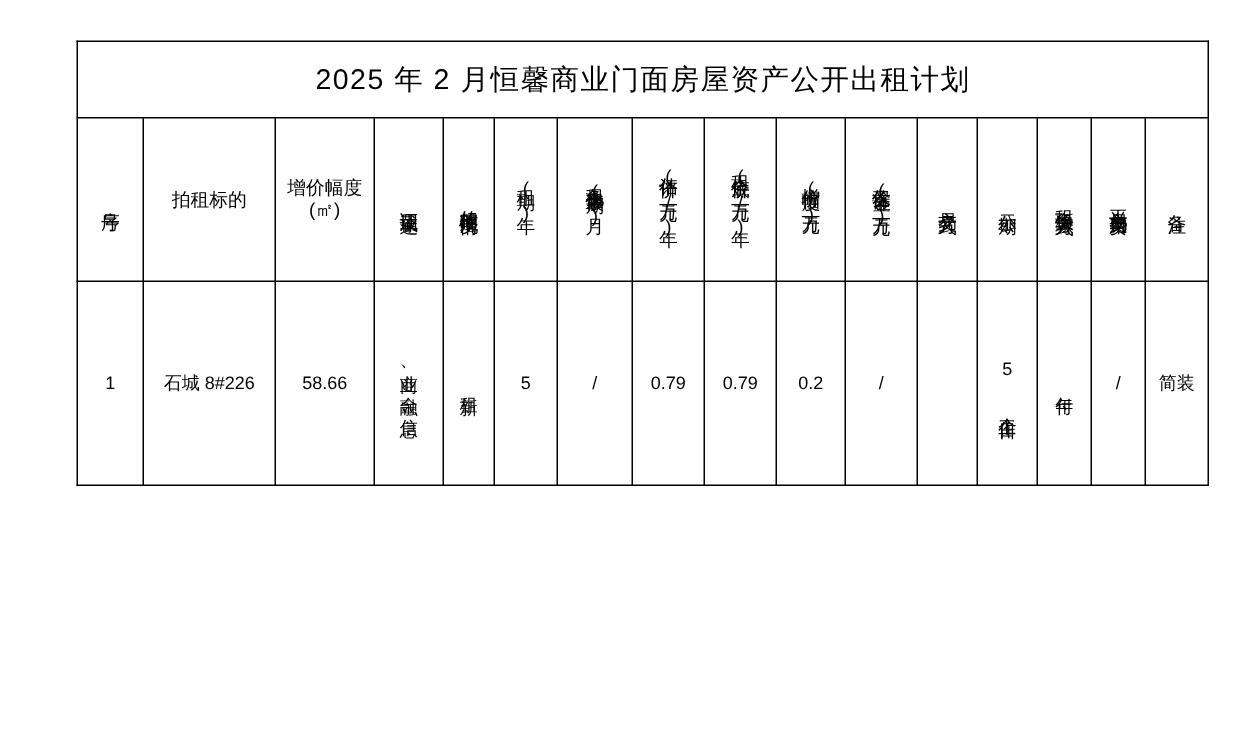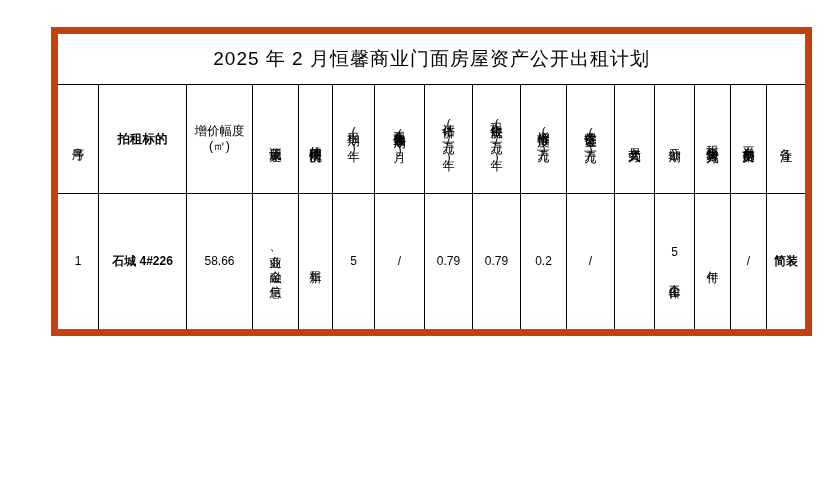--- a/index.html
+++ b/index.html
@@ -18,21 +18,21 @@
     position: absolute;
     left: 51px;
     top: 27px;
     width: 736px;
     height: 295px;
   }
   table.plan {
     border-collapse: collapse;
     table-layout: fixed;
     width: 736px;
-    border: 7px solid #c2410c;
+    border: 1px solid #c2410c;
   }
   table.plan td, table.plan th {
     border: 1px solid #000000;
     text-align: center;
     vertical-align: middle;
     font-weight: normal;
     padding: 0;
   }
   tr.title-row td {
     height: 50px;
@@ -76,21 +76,20 @@
     max-height: 100px;
     margin: 0 auto;
   }
   .horiz {
     white-space: normal;
     word-break: break-all;
     padding: 0 2px;
   }
   .nowrap {
     white-space: nowrap;
-    font-weight: bold;
   }
 </style>
 </head>
 <body>
 
 <div id="sheet">
   <table class="plan">
     <colgroup>
       <col style="width:44px">
       <col style="width:88px">
@@ -196,21 +195,21 @@
         </td>
       </tr>
       <tr class="data-row">
         <td>
           <div class="cellbox">
               <span>1</span>
             </div>
         </td>
         <td>
           <div class="cellbox">
-              <span class="nowrap">石城 4#226</span>
+              <span class="nowrap">石城 8#226</span>
             </div>
         </td>
         <td>
           <div class="cellbox">
               <span>58.66</span>
             </div>
         </td>
         <td>
           <div class="cellbox">
               <span class="vert-wrap">商业、金融、信息</span>

